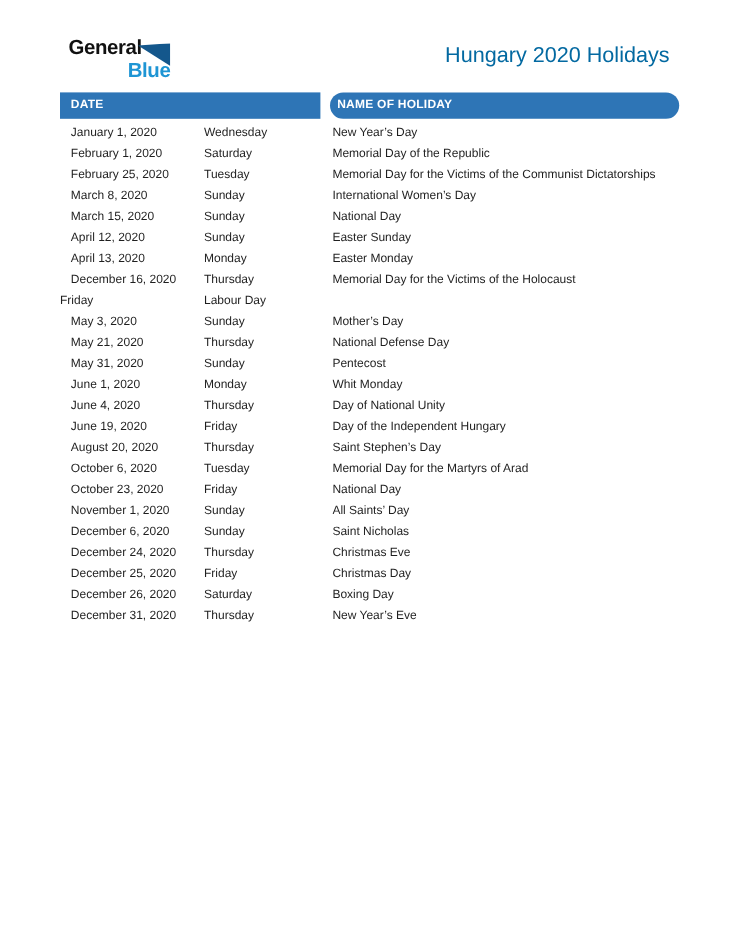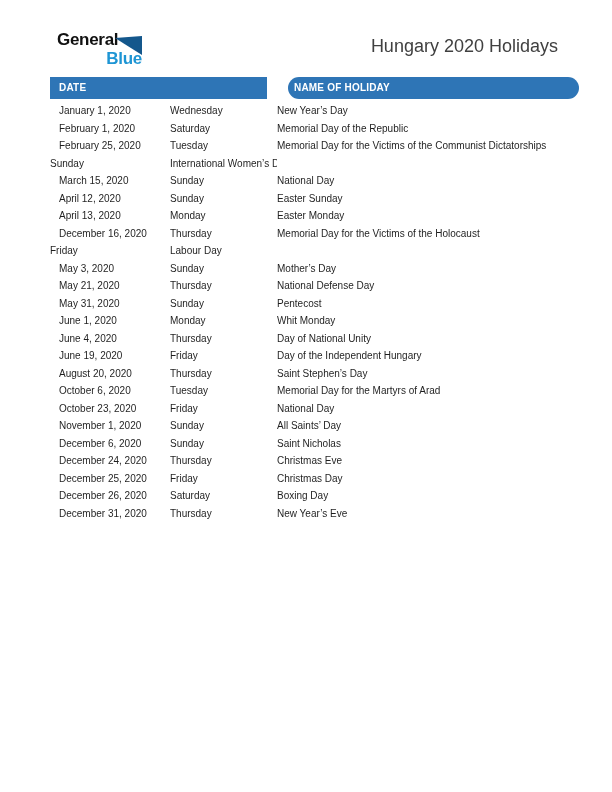--- a/index.html
+++ b/index.html
@@ -55,34 +55,34 @@
     letter-spacing: -0.3px;
     color: var(--logo-blue);
     white-space: nowrap;
   }
   .page-title {
     position: absolute;
     right: 54px;
     top: 36px;
     font-size: 18px;
     font-weight: normal;
-    color: #404040;
+    color: #0369a1;
     white-space: nowrap;
   }
   
   .holidays-table {
     position: absolute;
     left: 50px;
     top: 77px;
     width: 512px;
   }
   .thead {
     display: grid;
     grid-template-columns: 217px 291px;
-    column-gap: 21px;
+    column-gap: 8px;
     height: 22px;
   }
   .th {
     background: var(--header-bg);
     color: var(--header-text);
     font-size: 10px;
     font-weight: bold;
     line-height: 22px;
     letter-spacing: 0.2px;
     white-space: nowrap;
@@ -137,20 +137,21 @@
           <div class="td td-name">Memorial Day of the Republic</div>
         </div>
 
         <div class="tr">
           <div class="td td-date">February 25, 2020</div>
           <div class="td td-day">Tuesday</div>
           <div class="td td-name">Memorial Day for the Victims of the Communist Dictatorships</div>
         </div>
 
         <div class="tr">
+          <div class="td td-date">March 8, 2020</div>
           <div class="td td-day">Sunday</div>
           <div class="td td-name">International Women’s Day</div>
         </div>
 
         <div class="tr">
           <div class="td td-date">March 15, 2020</div>
           <div class="td td-day">Sunday</div>
           <div class="td td-name">National Day</div>
         </div>
 

